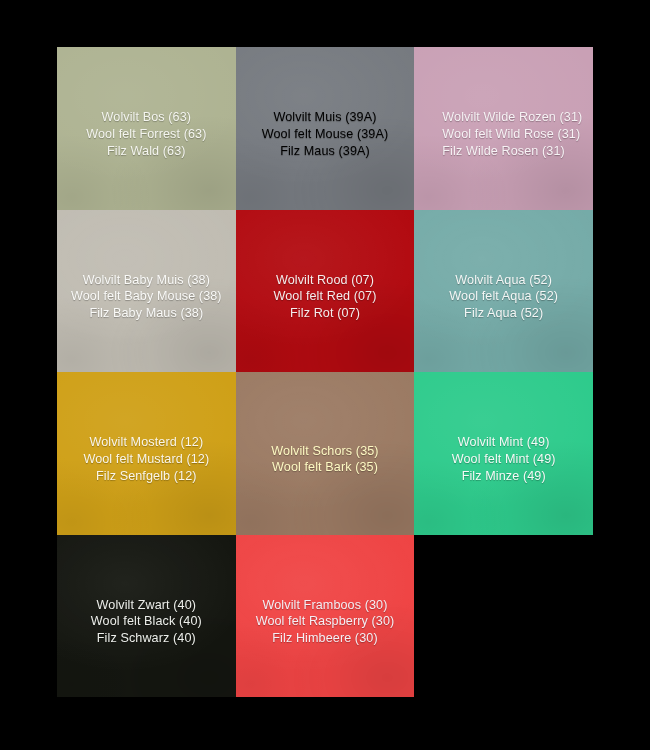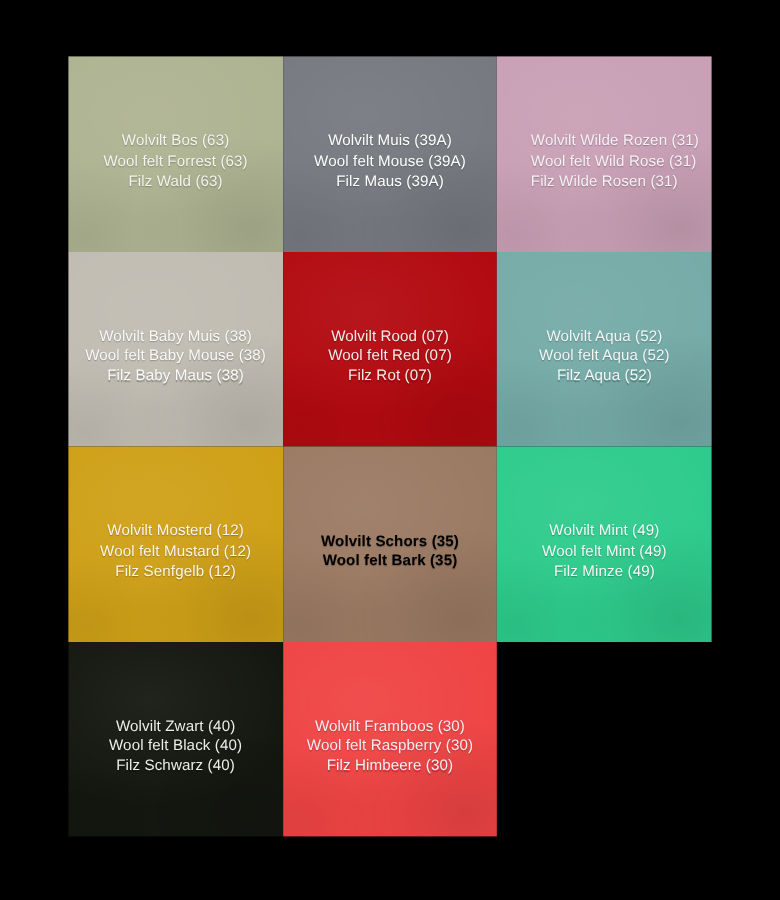--- a/index.html
+++ b/index.html
@@ -70,21 +70,21 @@
 
 <div id="swatch-board" style="left: 57px; top: 47px; width: 536px; height: 650px; grid-template-columns: repeat(3, 1fr); grid-template-rows: repeat(4, 1fr);">
     <div class="swatch align-center" style="background: rgb(174, 179, 146);">
       <div class="swatch-labels" style="color: rgb(244, 245, 239);">
         <span class="swatch-line">Wolvilt Bos (63)</span>
         <span class="swatch-line">Wool felt Forrest (63)</span>
         <span class="swatch-line">Filz Wald (63)</span>
       </div>
     </div>
     <div class="swatch align-center" style="background: rgb(118, 122, 128);">
-      <div class="swatch-labels" style="color: #ffffff;">
+      <div class="swatch-labels" style="color: #000000;">
         <span class="swatch-line">Wolvilt Muis (39A)</span>
         <span class="swatch-line">Wool felt Mouse (39A)</span>
         <span class="swatch-line">Filz Maus (39A)</span>
       </div>
     </div>
     <div class="swatch align-left" style="background: rgb(201, 160, 181);">
       <div class="swatch-labels" style="color: rgb(247, 242, 245);">
         <span class="swatch-line">Wolvilt Wilde Rozen (31)</span>
         <span class="swatch-line">Wool felt Wild Rose (31)</span>
         <span class="swatch-line">Filz Wilde Rosen (31)</span>
@@ -112,21 +112,21 @@
       </div>
     </div>
     <div class="swatch align-center" style="background: rgb(207, 160, 23);">
       <div class="swatch-labels" style="color: rgb(251, 246, 232);">
         <span class="swatch-line">Wolvilt Mosterd (12)</span>
         <span class="swatch-line">Wool felt Mustard (12)</span>
         <span class="swatch-line">Filz Senfgelb (12)</span>
       </div>
     </div>
     <div class="swatch align-center" style="background: rgb(155, 122, 99);">
-      <div class="swatch-labels" style="color: #000000; font-weight: bold;">
+      <div class="swatch-labels" style="color: #fef9c3;">
         <span class="swatch-line">Wolvilt Schors (35)</span>
         <span class="swatch-line">Wool felt Bark (35)</span>
       </div>
     </div>
     <div class="swatch align-center" style="background: rgb(46, 203, 140);">
       <div class="swatch-labels" style="color: rgb(244, 251, 247);">
         <span class="swatch-line">Wolvilt Mint (49)</span>
         <span class="swatch-line">Wool felt Mint (49)</span>
         <span class="swatch-line">Filz Minze (49)</span>
       </div>

